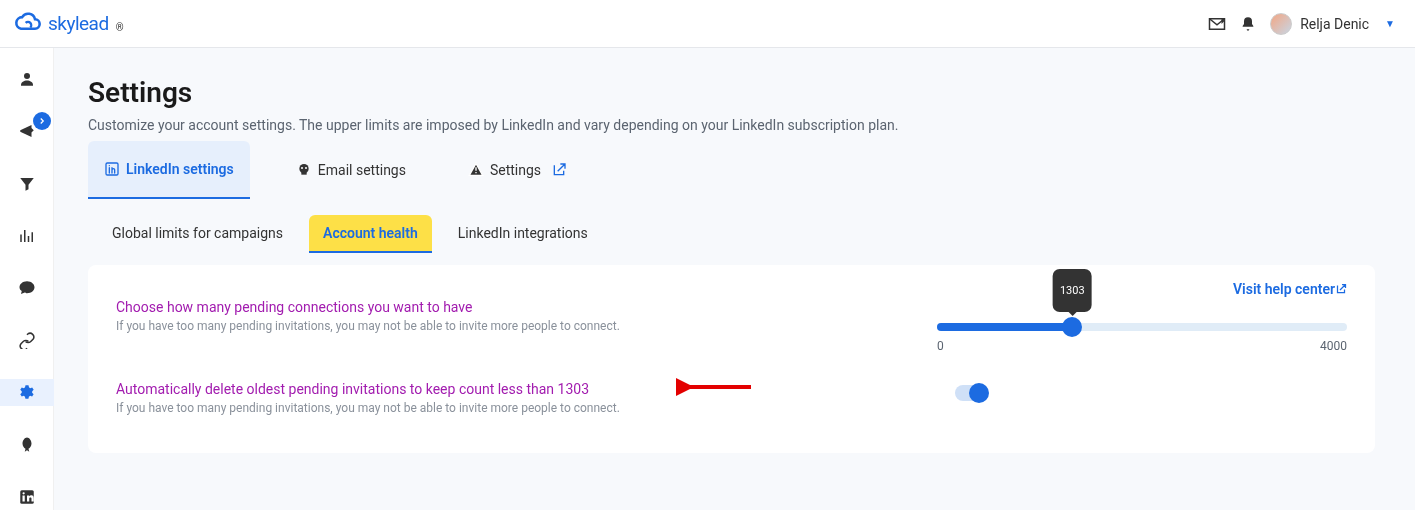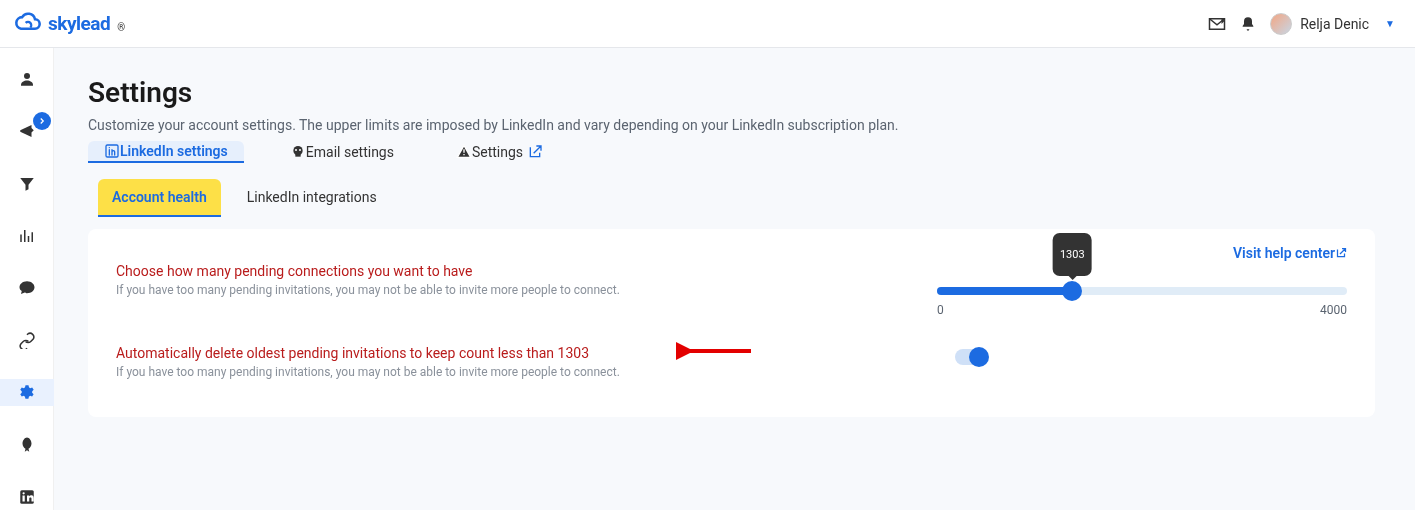--- a/index.html
+++ b/index.html
@@ -1,50 +1,50 @@
 <!DOCTYPE html>
 <html><head>
 <meta charset="utf-8">
 <style>
 *{box-sizing:border-box;margin:0;padding:0;font-family:-apple-system,BlinkMacSystemFont,"Segoe UI",Roboto,sans-serif}
 body{background:#fff;width:1415px;height:510px;overflow:hidden;color:#1a1a1a}
 .topbar{height:48px;border-bottom:1px solid #e5e7eb;display:flex;align-items:center;justify-content:space-between;padding:0 20px 0 14px}
 .logo{display:flex;align-items:center;gap:6px}
 .logo-icon{width:28px;height:28px;color:#1c6be1}
-.logo-text{font-size:19px;font-weight:700;color:#1c6be1;letter-spacing:-.5px}
+.logo-text{font-size:19px;font-weight:400;color:#1c6be1;letter-spacing:-.5px}
 .logo-dot{font-size:10px;color:#333;margin-left:1px;position:relative;top:4px}
 .user-area{display:flex;gap:14px}
 .icon-btn{color:#333;cursor:pointer;display:flex;align-items:center}
 .user-chip{display:flex;align-items:center;gap:8px}
 .avatar{width:22px;height:22px;border-radius:50%;background:linear-gradient(135deg,#f3a683,#c8d6e5);border:1px solid #ccc}
 .user-name{font-size:14px;color:#333}
 .caret{color:#1c6be1;font-size:10px;margin-left:8px}
 .shell{display:flex;height:calc(100% - 48px)}
 .sidebar{width:54px;background:#fff;border-right:1px solid #f0f0f0;display:flex;flex-direction:column;align-items:center;padding-top:18px;gap:26px;position:relative}
 .nav-item{width:54px;height:30px;display:flex;align-items:center;justify-content:center;color:#333;cursor:pointer;position:relative}
 .nav-item.active{background:#e9f1fe;color:#1c6be1}
 .nav-item svg{width:18px;height:18px}
 .badge{position:absolute;top:-6px;right:3px;width:18px;height:18px;border-radius:50%;background:#1c6be1;color:#fff;display:flex;align-items:center;justify-content:center}
 .badge svg{width:10px;height:10px}
 .main{flex:1;background:#f7f9fc;padding:28px 40px 0 34px;overflow:auto}
 .page-title{font-size:28px;font-weight:600;color:#1a1a1a;margin-bottom:8px}
 .page-sub{font-size:14px;color:#5b6470;margin-bottom:8px}
 .tabs1{display:flex;gap:30px;align-items:center;margin-bottom:16px}
-.tab1{display:flex;align-items:flex-end;gap:0;font-size:14px;color:#333;padding:2px 16px;border-radius:6px 6px 0 0;cursor:pointer}
+.tab1{display:flex;align-items:flex-end;gap:6px;font-size:14px;color:#333;padding:20px 16px;border-radius:6px 6px 0 0;cursor:pointer}
 .tab1.active{background:#e6effc;color:#1c6be1;border-bottom:2px solid #1c6be1;font-weight:600}
 .tab1 svg{width:16px;height:16px}
 .ext-icon{color:#1c6be1;width:12px;height:12px;margin-left:4px}
 .tabs2{display:flex;gap:12px;margin-bottom:12px;padding-left:10px}
 .tab2{font-size:14px;color:#333;padding:10px 14px;border-radius:6px 6px 0 0;cursor:pointer}
 .tab2.active{background:#fde047;color:#1c6be1;border-bottom:2px solid #1c6be1;font-weight:600}
 .panel{background:#fff;border-radius:8px;padding:20px 28px 24px;position:relative}
 .help-link{position:absolute;top:16px;right:28px;color:#1c6be1;font-size:14px;font-weight:600;display:flex;align-items:center;cursor:pointer}
 .row{display:flex;align-items:flex-start;justify-content:space-between;padding:14px 0;position:relative}
 .row-text{max-width:600px}
-.row-title{font-size:14px;color:#b91c1c;margin-bottom:4px}
+.row-title{font-size:14px;color:#a21caf;margin-bottom:4px}
 .row-sub{font-size:12px;color:#8a919b}
 .slider-wrap{width:410px;position:relative;padding-top:24px}
 .slider-track{height:8px;background:#e0ecf7;border-radius:4px;position:relative}
 .slider-fill{position:absolute;left:0;top:0;height:8px;background:#1c6be1;border-radius:4px;width:33%}
 .slider-thumb{position:absolute;top:-6px;left:33%;width:20px;height:20px;background:#1c6be1;border-radius:50%;transform:translateX(-50%);cursor:pointer}
 .slider-tooltip{position:absolute;top:-30px;left:33%;transform:translateX(-50%);background:#333;color:#fff;font-size:11px;padding:15px 7px;border-radius:7px}
 .slider-tooltip:after{content:"";position:absolute;top:100%;left:50%;transform:translateX(-50%);border:4px solid transparent;border-top-color:#333}
 .slider-labels{display:flex;justify-content:space-between;font-size:12px;color:#5b6470;margin-top:8px}
 .toggle{width:32px;height:16px;background:#cfe0f7;border-radius:10px;position:relative;cursor:pointer;margin-top:4px;margin-right:360px}
 .toggle-knob{position:absolute;right:-2px;top:-2px;width:20px;height:20px;background:#1c6be1;border-radius:50%}
@@ -169,20 +169,21 @@
             <path d="M12 2L2 20h20L12 2zm0 6v5m0 2v2" stroke="#fff" stroke-width="2"></path>
           </svg>
         <span>Settings</span>
         <svg class="ext-icon" viewBox="0 0 24 24" fill="none" stroke="currentColor" stroke-width="2">
             <path d="M14 3h7v7m0-7L10 14M5 5v14h14v-6"></path>
           </svg>
       </div>
     </div>
 
     <div class="tabs2">
+      <div class="tab2">Global limits for campaigns</div>
       <div class="tab2 active">Account health</div>
       <div class="tab2">LinkedIn integrations</div>
     </div>
 
     <div class="panel">
       <div class="help-link">
         <span>Visit help center</span>
         <svg width="12" height="12" viewBox="0 0 24 24" fill="none" stroke="currentColor" stroke-width="2.5">
             <path d="M14 3h7v7m0-7L10 14M5 5v14h14v-6"></path>
           </svg>

